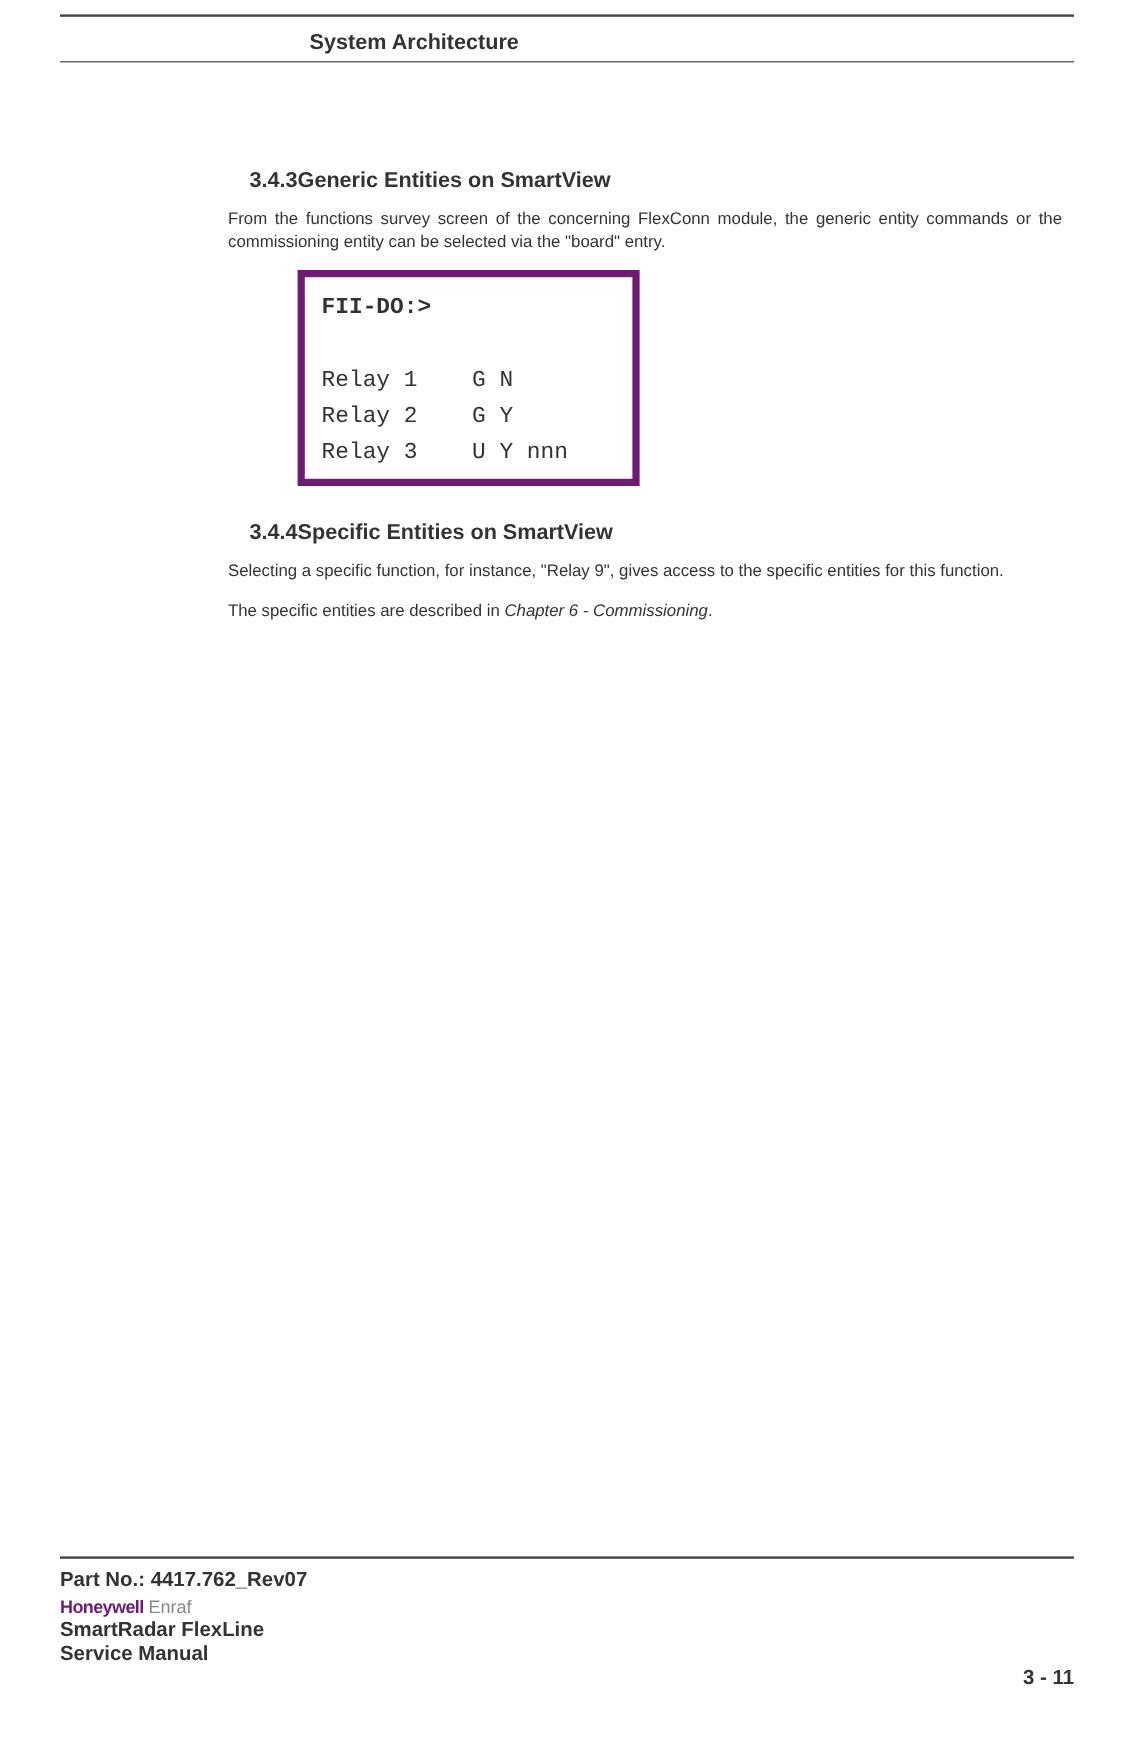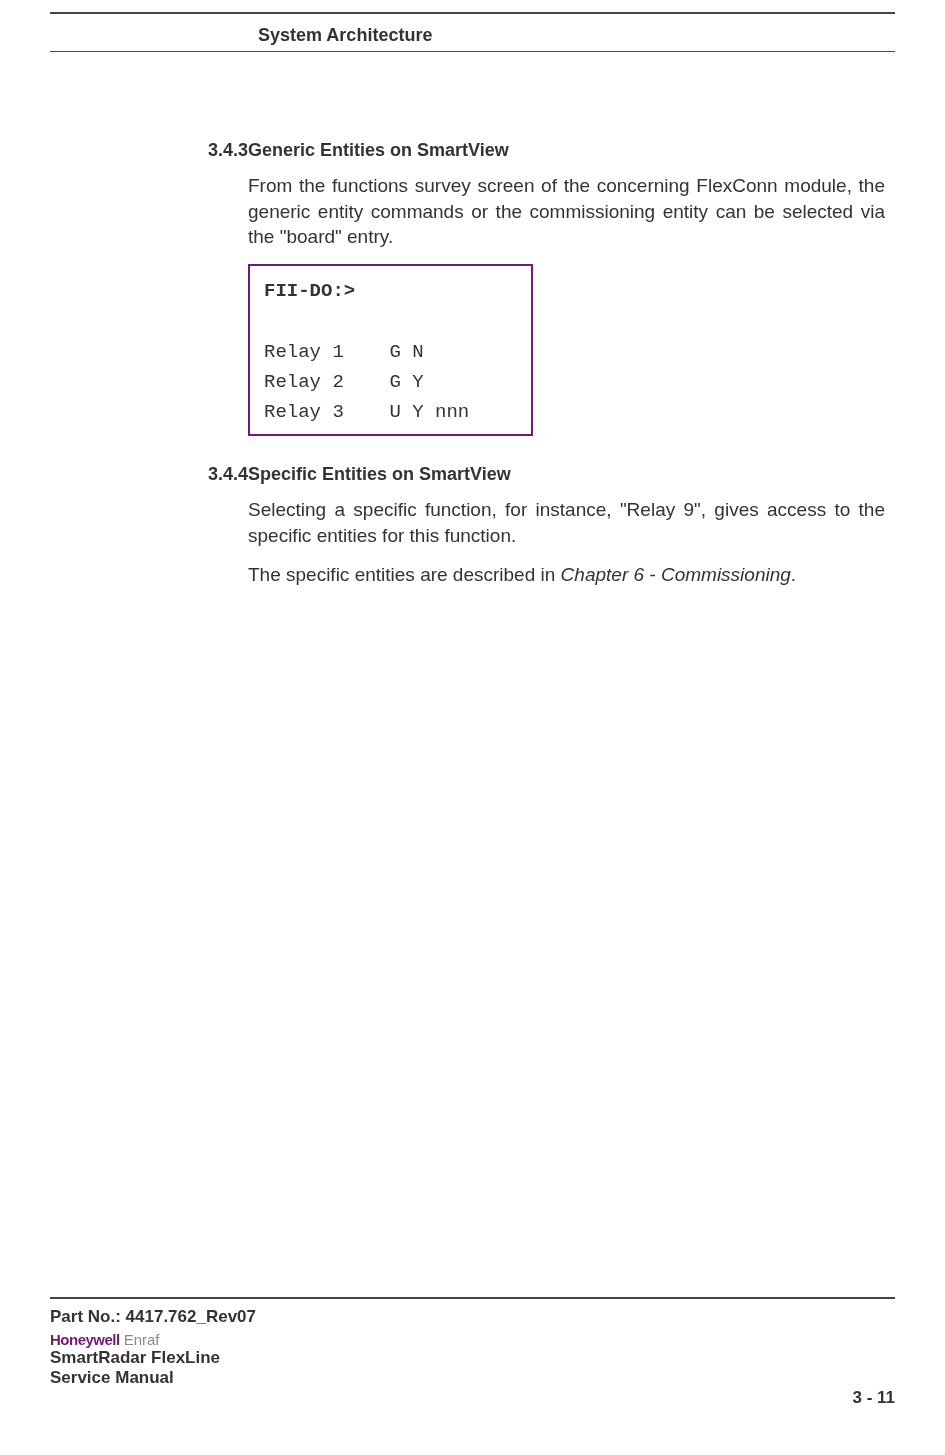--- a/index.html
+++ b/index.html
@@ -56,30 +56,29 @@
       width: 58px;
       flex-shrink: 0;
       text-align: right;
     }
     .section-title {
       font-size: 18px;
       font-weight: bold;
       color: #333;
     }
     .body-text {
-      margin-left: 58px;
-      font-size: 19px;
+      font-size: 14px;
       line-height: 1.35;
       color: #333;
       text-align: justify;
       margin-bottom: 14px;
     }
     .code-box {
       margin-left: 58px;
-      border: 2px solid #701a75;
+      border: 6px solid #701a75;
       padding: 10px 14px 6px 14px;
       width: 285px;
       margin-bottom: 28px;
     }
     .code-line {
       font-family: "Courier New", Courier, monospace;
       font-size: 19px;
       color: #333;
       line-height: 1.6;
       white-space: pre;

